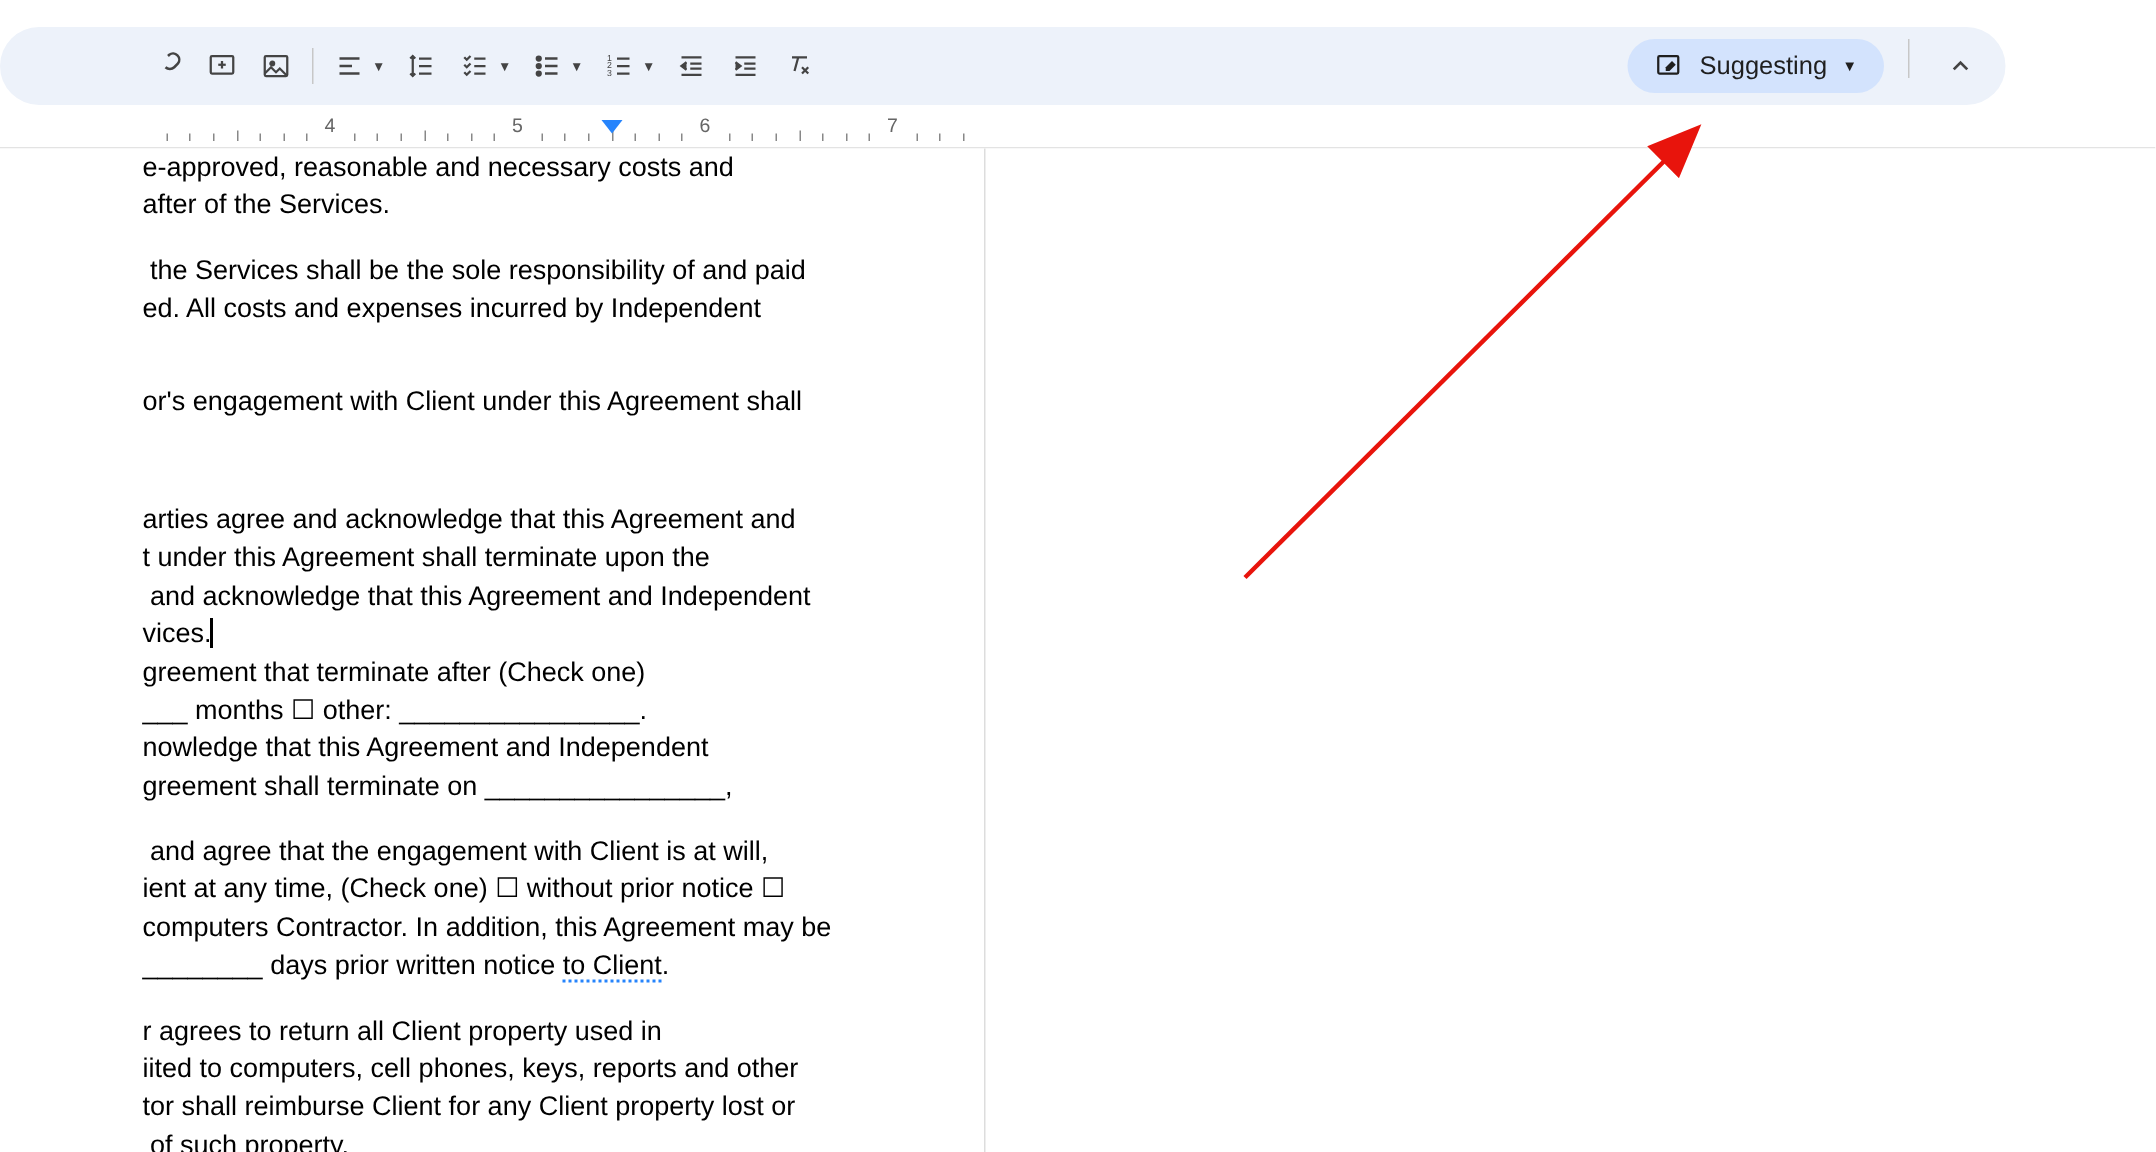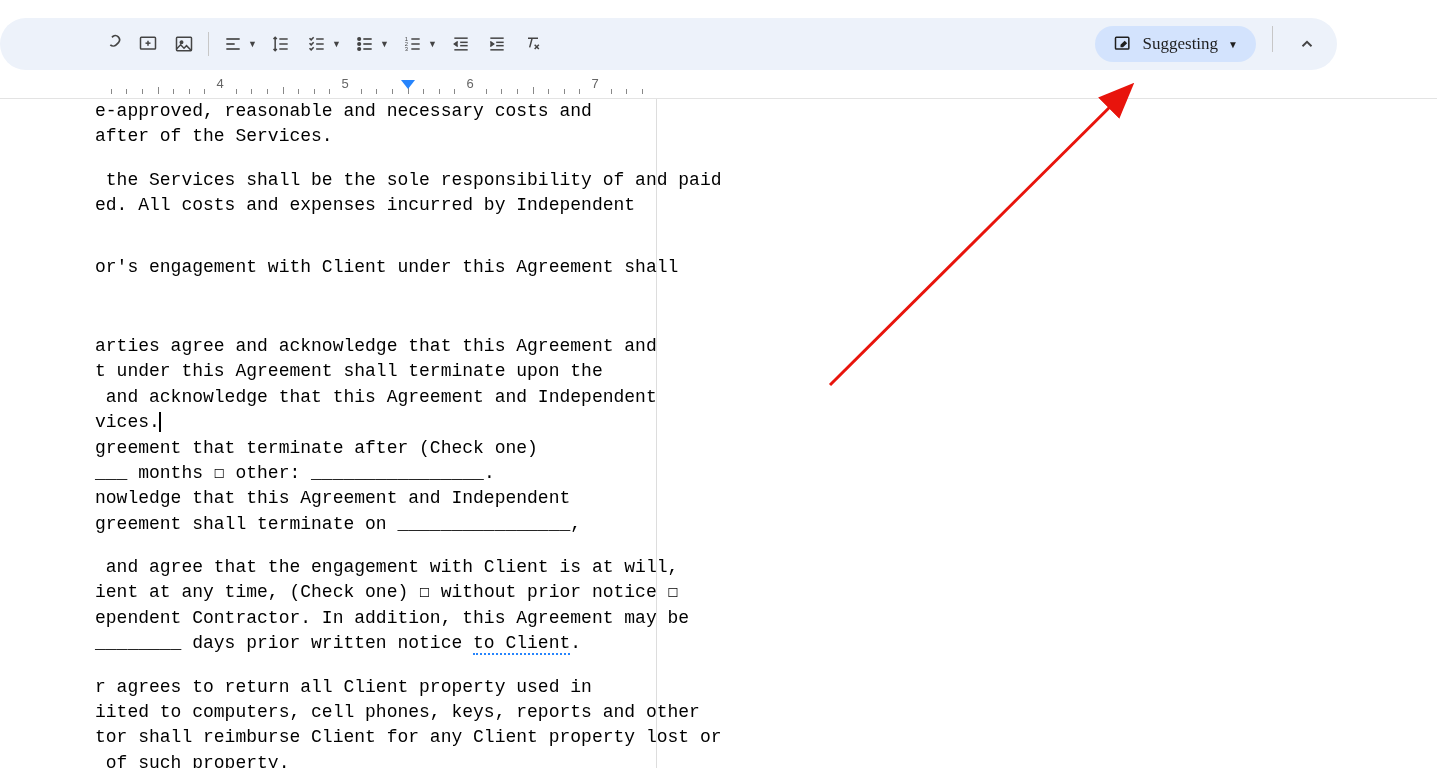--- a/index.html
+++ b/index.html
@@ -66,21 +66,20 @@
     background: #c7c7c7;
     margin: 0 5px;
   }
   
   .toolbar-right {
     position: absolute;
     right: 12px;
     display: flex;
     align-items: flex-start;
     gap: 10px;
-    font-family: Liberation Serif, serif;
   }
   
   .mode-pill {
     background: #d3e3fd;
     border-radius: 20px;
     padding: 8px 18px;
     display: flex;
     align-items: center;
     gap: 10px;
     cursor: pointer;
@@ -175,21 +174,20 @@
     font-size: 18px;
     line-height: 1.3;
     color: #000;
     font-family: Arial, sans-serif;
   }
   
   .doc-line {
     margin: 0;
     padding: 1px 0;
     white-space: pre;
-    font-family: Liberation Mono, monospace;
   }
   
   .doc-para-spacer {
     height: 18px;
   }
   
   .text-cursor {
     display: inline-block;
     width: 2px;
     height: 20px;
@@ -410,21 +408,21 @@
       <p class="doc-line">t under this Agreement shall terminate upon the</p>
       <p class="doc-line"> and acknowledge that this Agreement and Independent</p>
       <p class="doc-line"><span>vices.</span><span class="text-cursor"></span></p>
       <p class="doc-line">greement that terminate after (Check one)</p>
       <p class="doc-line">___ months ☐ other: ________________.</p>
       <p class="doc-line">nowledge that this Agreement and Independent</p>
       <p class="doc-line">greement shall terminate on ________________,</p>
       <div class="doc-para-spacer"></div>
       <p class="doc-line"> and agree that the engagement with Client is at will,</p>
       <p class="doc-line">ient at any time, (Check one) ☐ without prior notice ☐</p>
-      <p class="doc-line">ependent Contractor. In addition, this Agreement may be</p>
+      <p class="doc-line">computers Contractor. In addition, this Agreement may be</p>
       <p class="doc-line"><span>________ days prior written notice </span><span class="grammar-underline">to Client</span><span>.</span></p>
       <div class="doc-para-spacer"></div>
       <p class="doc-line">r agrees to return all Client property used in</p>
       <p class="doc-line">iited to computers, cell phones, keys, reports and other</p>
       <p class="doc-line">tor shall reimburse Client for any Client property lost or</p>
       <p class="doc-line"> of such property.</p>
 
     </div>
   </div>
   <div class="outside-area"></div>

